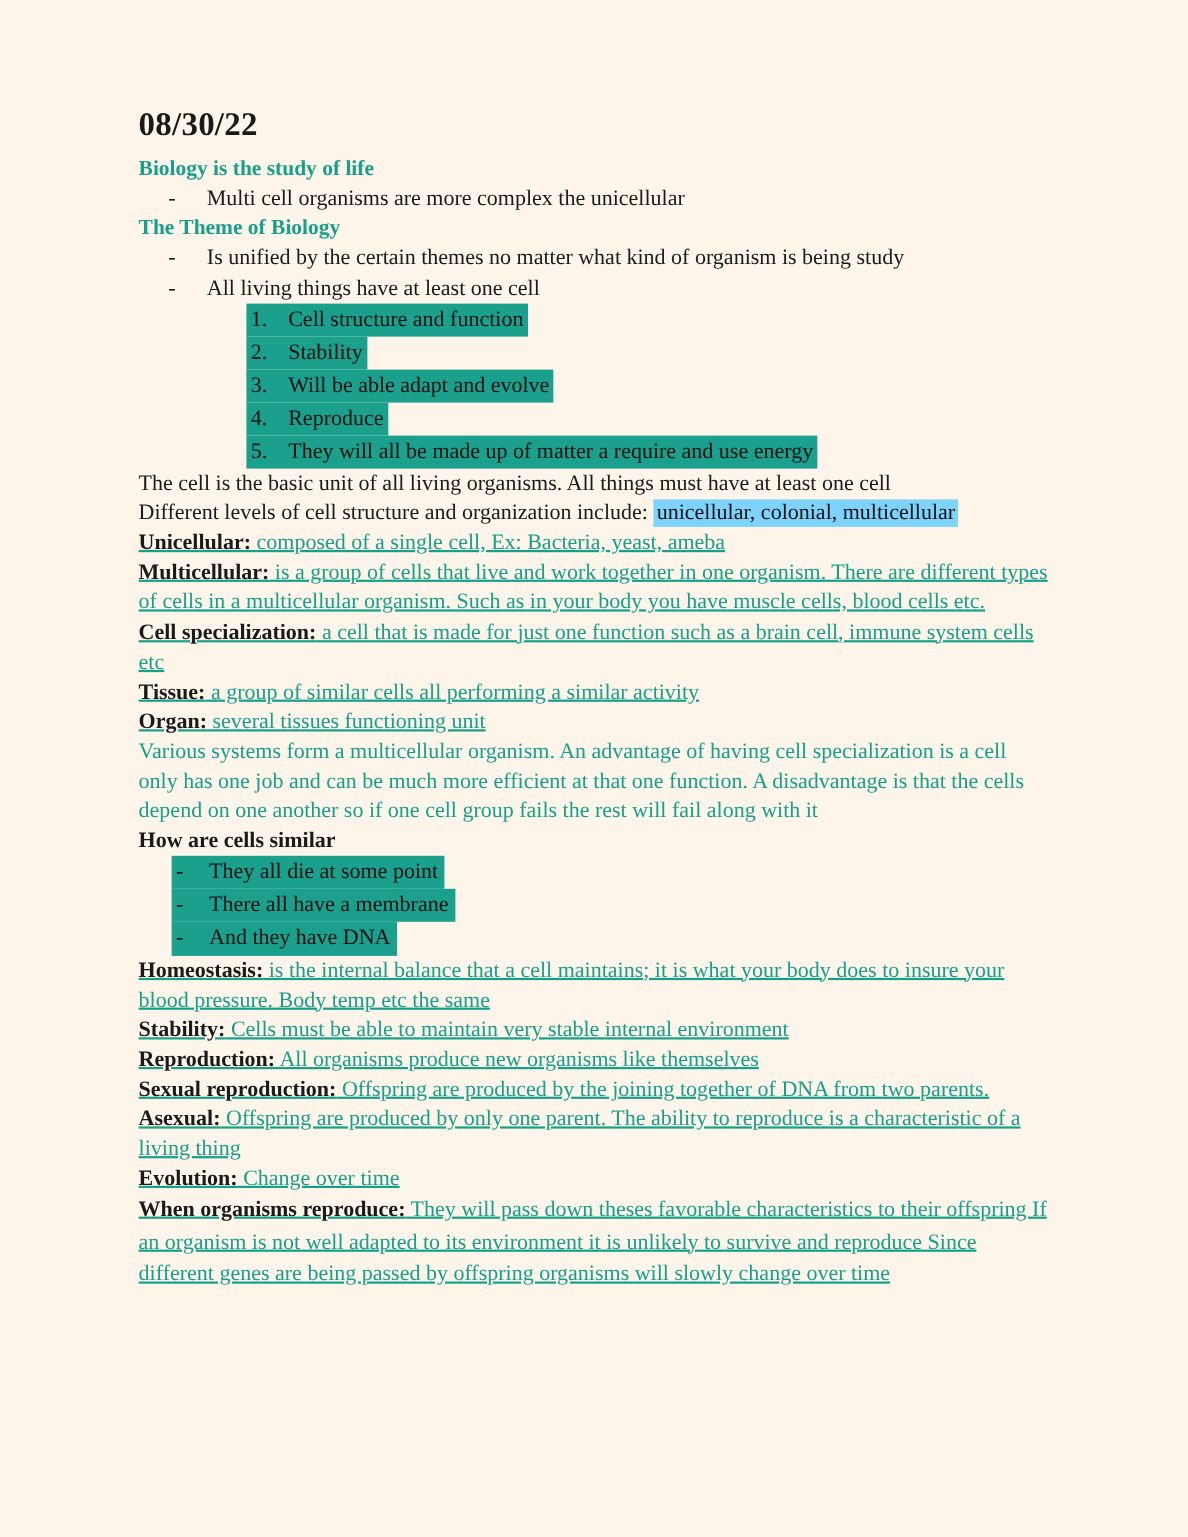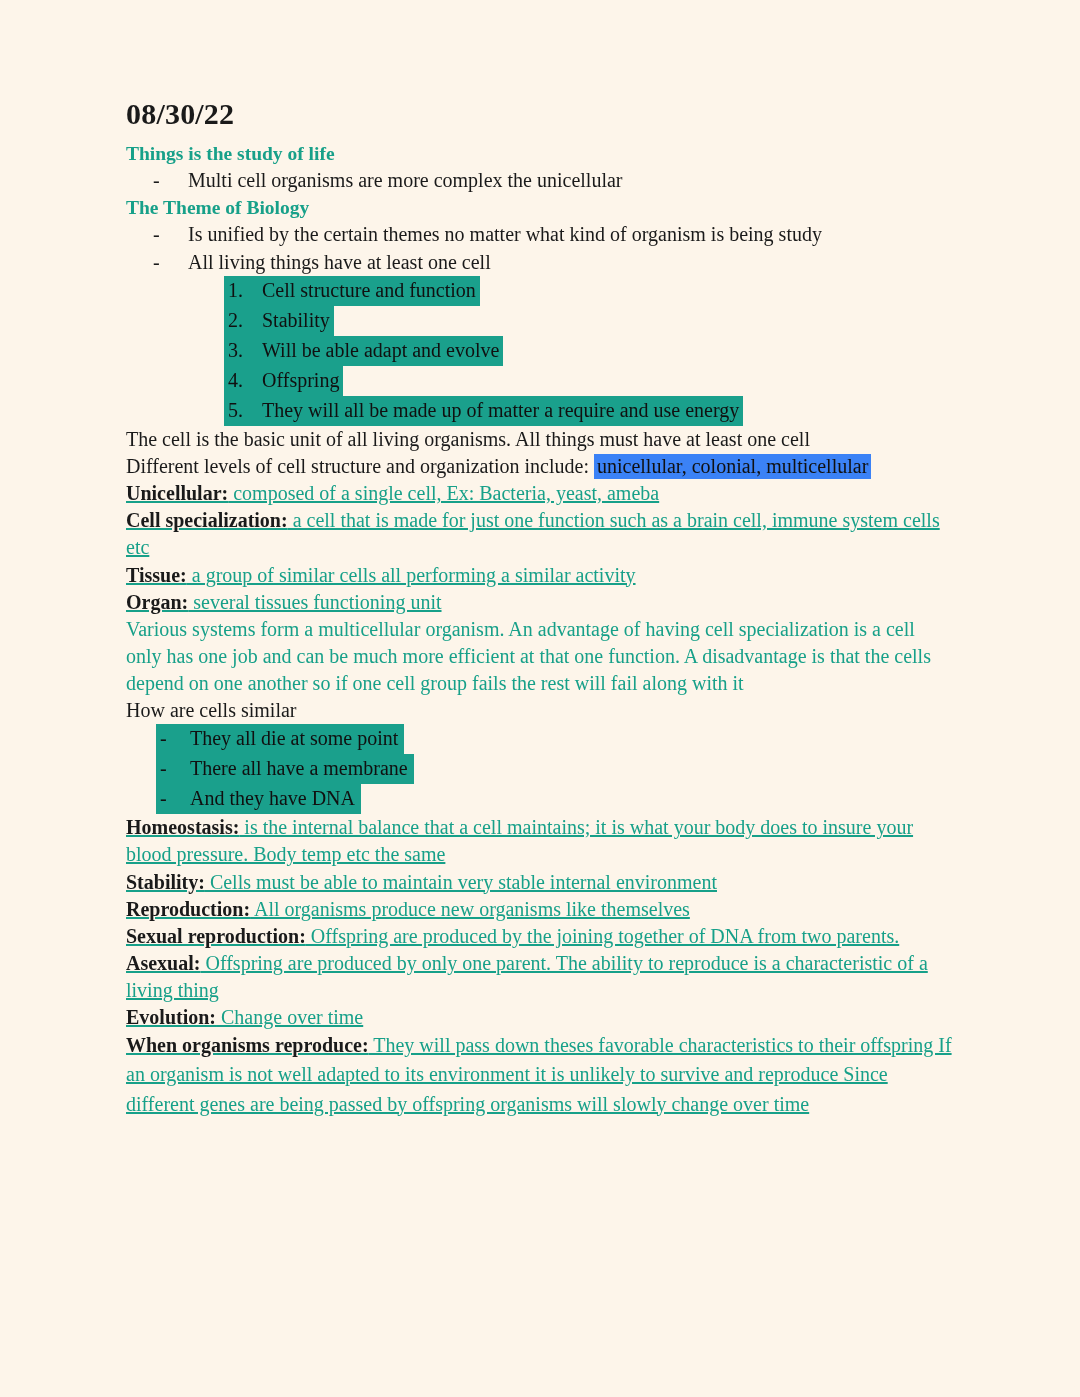--- a/index.html
+++ b/index.html
@@ -120,41 +120,41 @@
     line-height: 1.355;
     margin: 0;
     color: #17a089;
     text-decoration: underline;
   }
   .def-line .term {
     font-weight: bold;
     color: #1a1a1a;
   }
   .hl-inline {
-    background: #3b82f6;
+    background: #7dd3fc;
     color: #101010;
     padding: 1px 3px 2px 3px;
   }
   .bold-black {
     font-size: 20px;
-    font-weight: normal;
+    font-weight: bold;
     color: #1a1a1a;
     line-height: 1.355;
     margin: 0;
   }
   .last-para { line-height: 1.46; }
 </style>
 </head>
 <body>
 
 <div class="page">
 
   <h1 class="doc-title">08/30/22</h1>
 
-  <p class="section-heading">Things is the study of life</p>
+  <p class="section-heading">Biology is the study of life</p>
 
   <div class="dash-item">
     <span class="dash">-</span>
     <span class="dash-text">Multi cell organisms are more complex the unicellular</span>
   </div>
 
   <p class="section-heading">The Theme of Biology</p>
 
   <div class="dash-item">
     <span class="dash">-</span>
@@ -182,37 +182,38 @@
     </li>
     <li class="num-item">
       <span class="num-inner">
         <span class="num">3.</span>
         <span>Will be able adapt and evolve</span>
       </span>
     </li>
     <li class="num-item">
       <span class="num-inner">
         <span class="num">4.</span>
-        <span>Offspring</span>
+        <span>Reproduce</span>
       </span>
     </li>
     <li class="num-item">
       <span class="num-inner">
         <span class="num">5.</span>
         <span>They will all be made up of matter a require and use energy</span>
       </span>
     </li>
   </ol>
 
   <p class="body-line">The cell is the basic unit of all living organisms. All things must have at least one cell</p>
 
   <p class="body-line"><span>Different levels of cell structure and organization include:</span> <span class="hl-inline">unicellular, colonial, multicellular</span></p>
 
   <p class="def-line"><span class="term">Unicellular:</span><span> composed of a single cell, Ex: Bacteria, yeast, ameba</span></p>
 
+  <p class="def-line"><span class="term">Multicellular:</span><span> is a group of cells that live and work together in one organism. There are different types of cells in a multicellular organism. Such as in your body you have muscle cells, blood cells etc.</span></p>
 
   <p class="def-line"><span class="term">Cell specialization:</span><span> a cell that is made for just one function such as a brain cell, immune system cells etc</span></p>
 
   <p class="def-line"><span class="term">Tissue:</span><span> a group of similar cells all performing a similar activity</span></p>
 
   <p class="def-line"><span class="term">Organ:</span><span> several tissues functioning unit</span></p>
 
   <p class="teal-para">Various systems form a multicellular organism. An advantage of having cell specialization is a cell only has one job and can be much more efficient at that one function. A disadvantage is that the cells depend on one another so if one cell group fails the rest will fail along with it</p>
 
   <p class="bold-black">How are cells similar</p>

